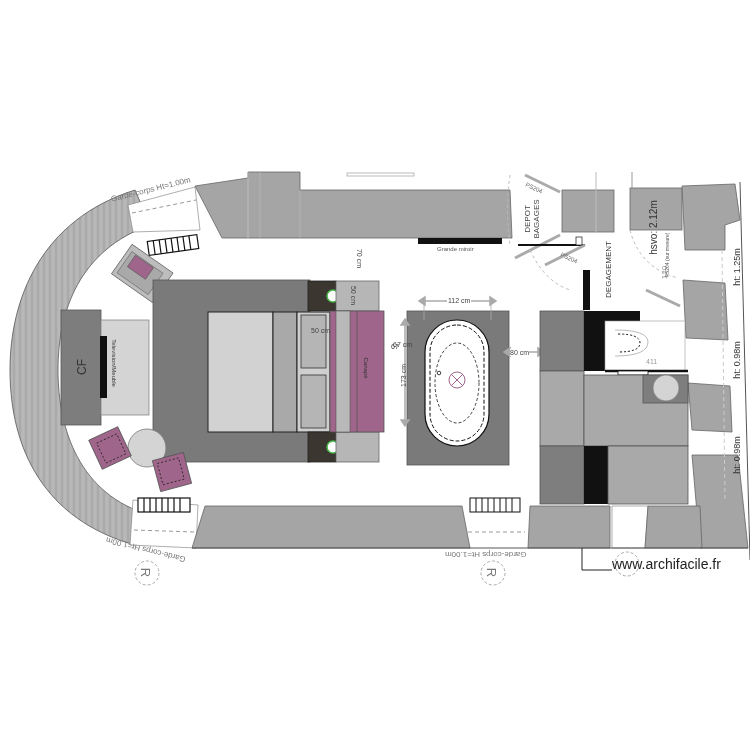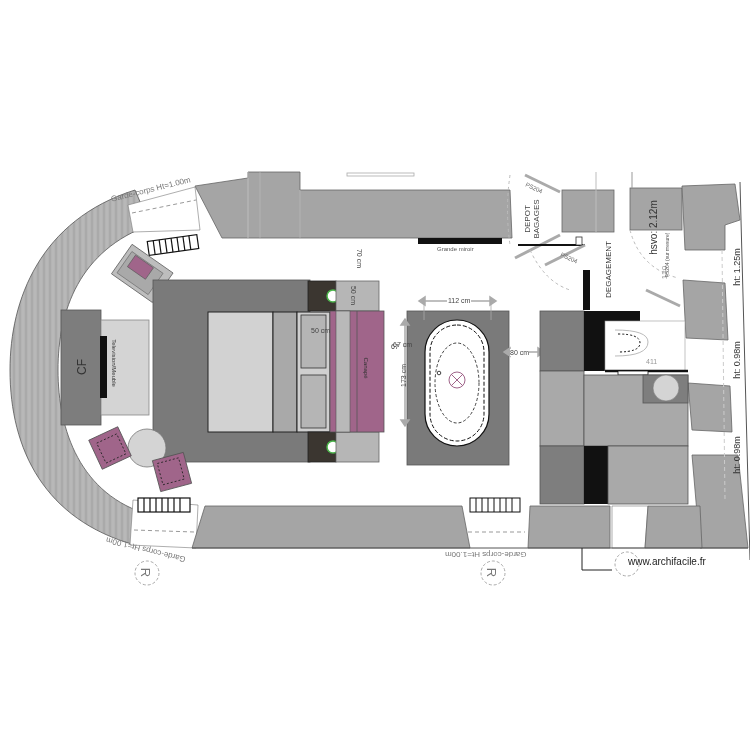--- a/index.html
+++ b/index.html
@@ -1,20 +1,20 @@
 <!DOCTYPE html>
 <html><head>
 <meta charset="utf-8">
 <style>
   html,body{margin:0;padding:0;background:#ffffff;}
   body{width:750px;height:750px;position:relative;overflow:hidden;font-family:"Liberation Sans",sans-serif;}
   #plan{position:absolute;left:0;top:0;width:750px;height:750px;}
   .lbl{position:absolute;font-family:"Liberation Sans",sans-serif;color:#444;white-space:nowrap;}
   .vert{transform-origin:center center;}
-  .watermark{position:absolute;left:628px;top:556px;font-size:10px;color:#222;font-family:"Liberation Sans",sans-serif;}
+  .watermark{position:absolute;left:612px;top:556px;font-size:14px;color:#222;font-family:"Liberation Sans",sans-serif;}
 </style>
 </head>
 <body>
 
 <svg id="plan" viewBox="0 0 750 750" xmlns="http://www.w3.org/2000/svg">
   <defs>
     <pattern id="woodgrain" width="6" height="6" patternUnits="userSpaceOnUse">
       <rect width="6" height="6" fill="#b4b4b4"></rect>
       <line x1="2" y1="0" x2="2" y2="6" stroke="#a0a0a0" stroke-width="1"></line>
       <line x1="5" y1="0" x2="5" y2="6" stroke="#c2c2c2" stroke-width="0.6"></line>

